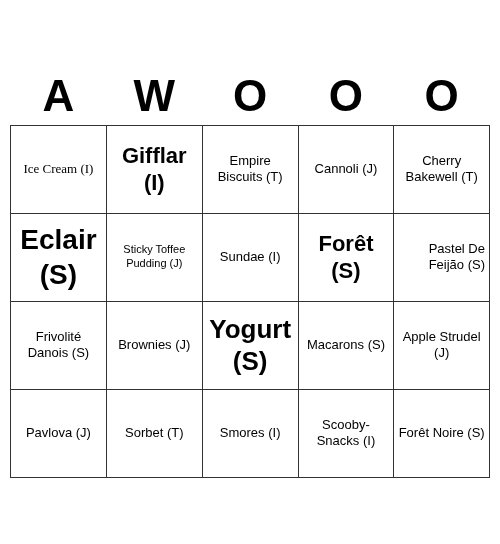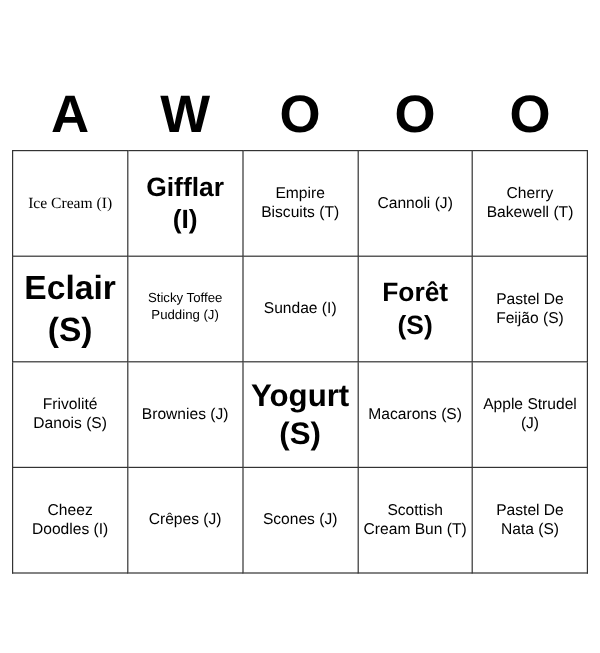--- a/index.html
+++ b/index.html
@@ -55,30 +55,30 @@
         <td class="grid-cell" style="font-size: 22px; font-weight: bold; margin-left: 43px;">Gifflar (I)</td>
         <td class="grid-cell" style="font-size: 13px;">Empire Biscuits (T)</td>
         <td class="grid-cell" style="font-size: 13px;">Cannoli (J)</td>
         <td class="grid-cell" style="font-size: 13px;">Cherry Bakewell (T)</td>
       </tr>
       <tr>
         <td class="grid-cell" style="font-size: 28px; font-weight: bold;">Eclair (S)</td>
         <td class="grid-cell" style="font-size: 11px;">Sticky Toffee Pudding (J)</td>
         <td class="grid-cell" style="font-size: 13px;">Sundae (I)</td>
         <td class="grid-cell" style="font-size: 22px; font-weight: bold;">Forêt (S)</td>
-        <td class="grid-cell" style="font-size: 13px;">Pastel De Feijão (S)</td>
+        <td class="grid-cell" style="font-size: 13px; text-align: right;">Pastel De Feijão (S)</td>
       </tr>
       <tr>
         <td class="grid-cell" style="font-size: 13px;">Frivolité Danois (S)</td>
         <td class="grid-cell" style="font-size: 13px;">Brownies (J)</td>
         <td class="grid-cell" style="font-size: 26px; font-weight: bold;">Yogurt (S)</td>
         <td class="grid-cell" style="font-size: 13px;">Macarons (S)</td>
         <td class="grid-cell" style="font-size: 13px;">Apple Strudel (J)</td>
       </tr>
       <tr>
-        <td class="grid-cell" style="font-size: 13px;">Cheez Doodles (I)</td>
-        <td class="grid-cell" style="font-size: 13px;">Crêpes (J)</td>
-        <td class="grid-cell" style="font-size: 13px;">Scones (J)</td>
-        <td class="grid-cell" style="font-size: 13px;">Scottish Cream Bun (T)</td>
-        <td class="grid-cell" style="font-size: 13px;">Pastel De Nata (S)</td>
+        <td class="grid-cell" style="font-size: 13px;">Pavlova (J)</td>
+        <td class="grid-cell" style="font-size: 13px;">Sorbet (T)</td>
+        <td class="grid-cell" style="font-size: 13px;">Smores (I)</td>
+        <td class="grid-cell" style="font-size: 13px;">Scooby-Snacks (I)</td>
+        <td class="grid-cell" style="font-size: 13px;">Forêt Noire (S)</td>
       </tr>
     </tbody>
 </table>
 
 </body></html>

